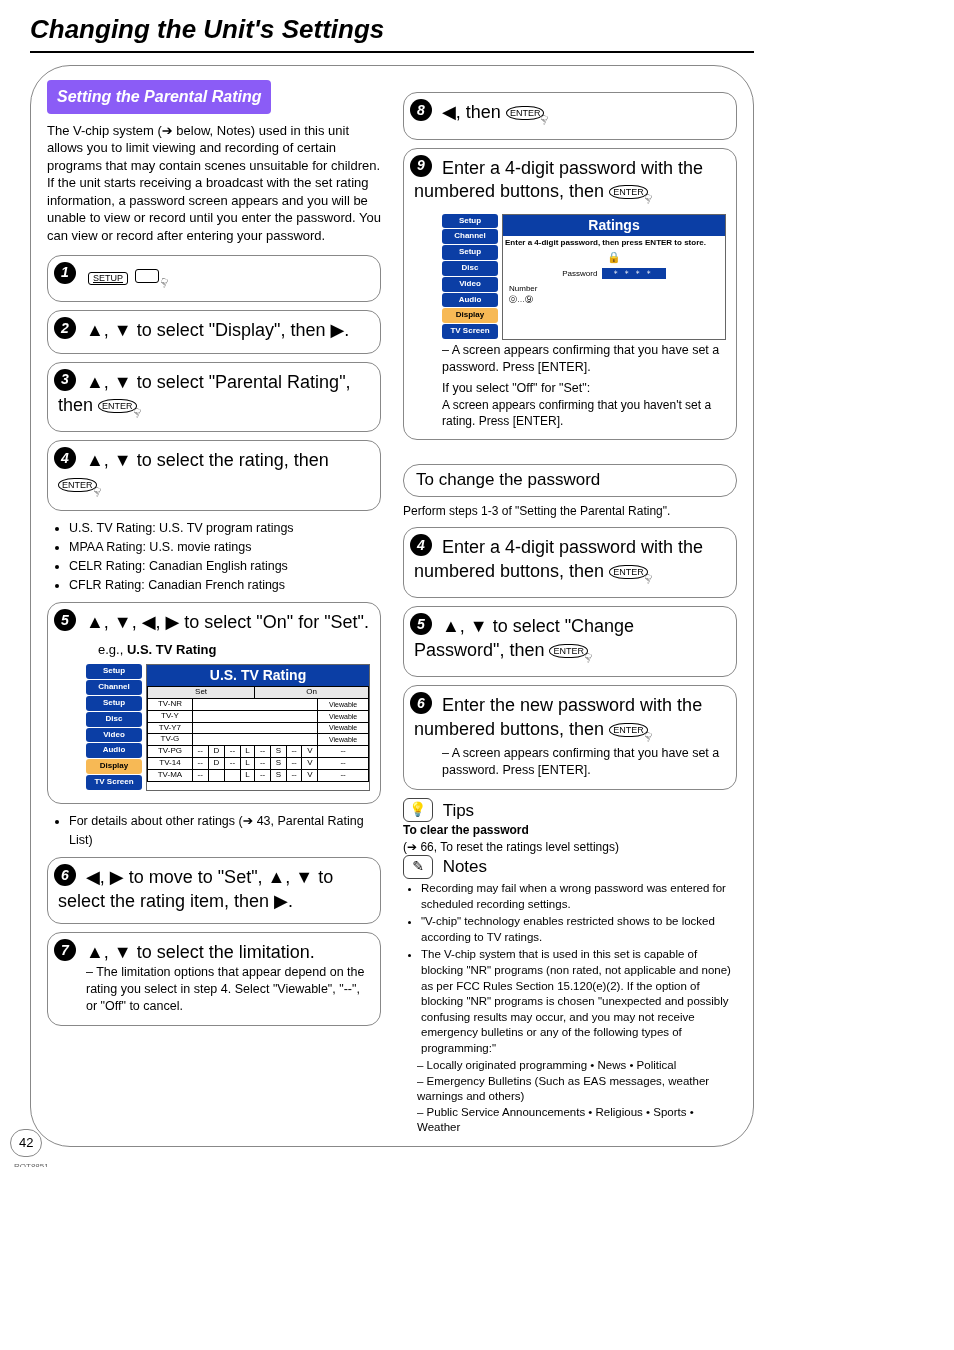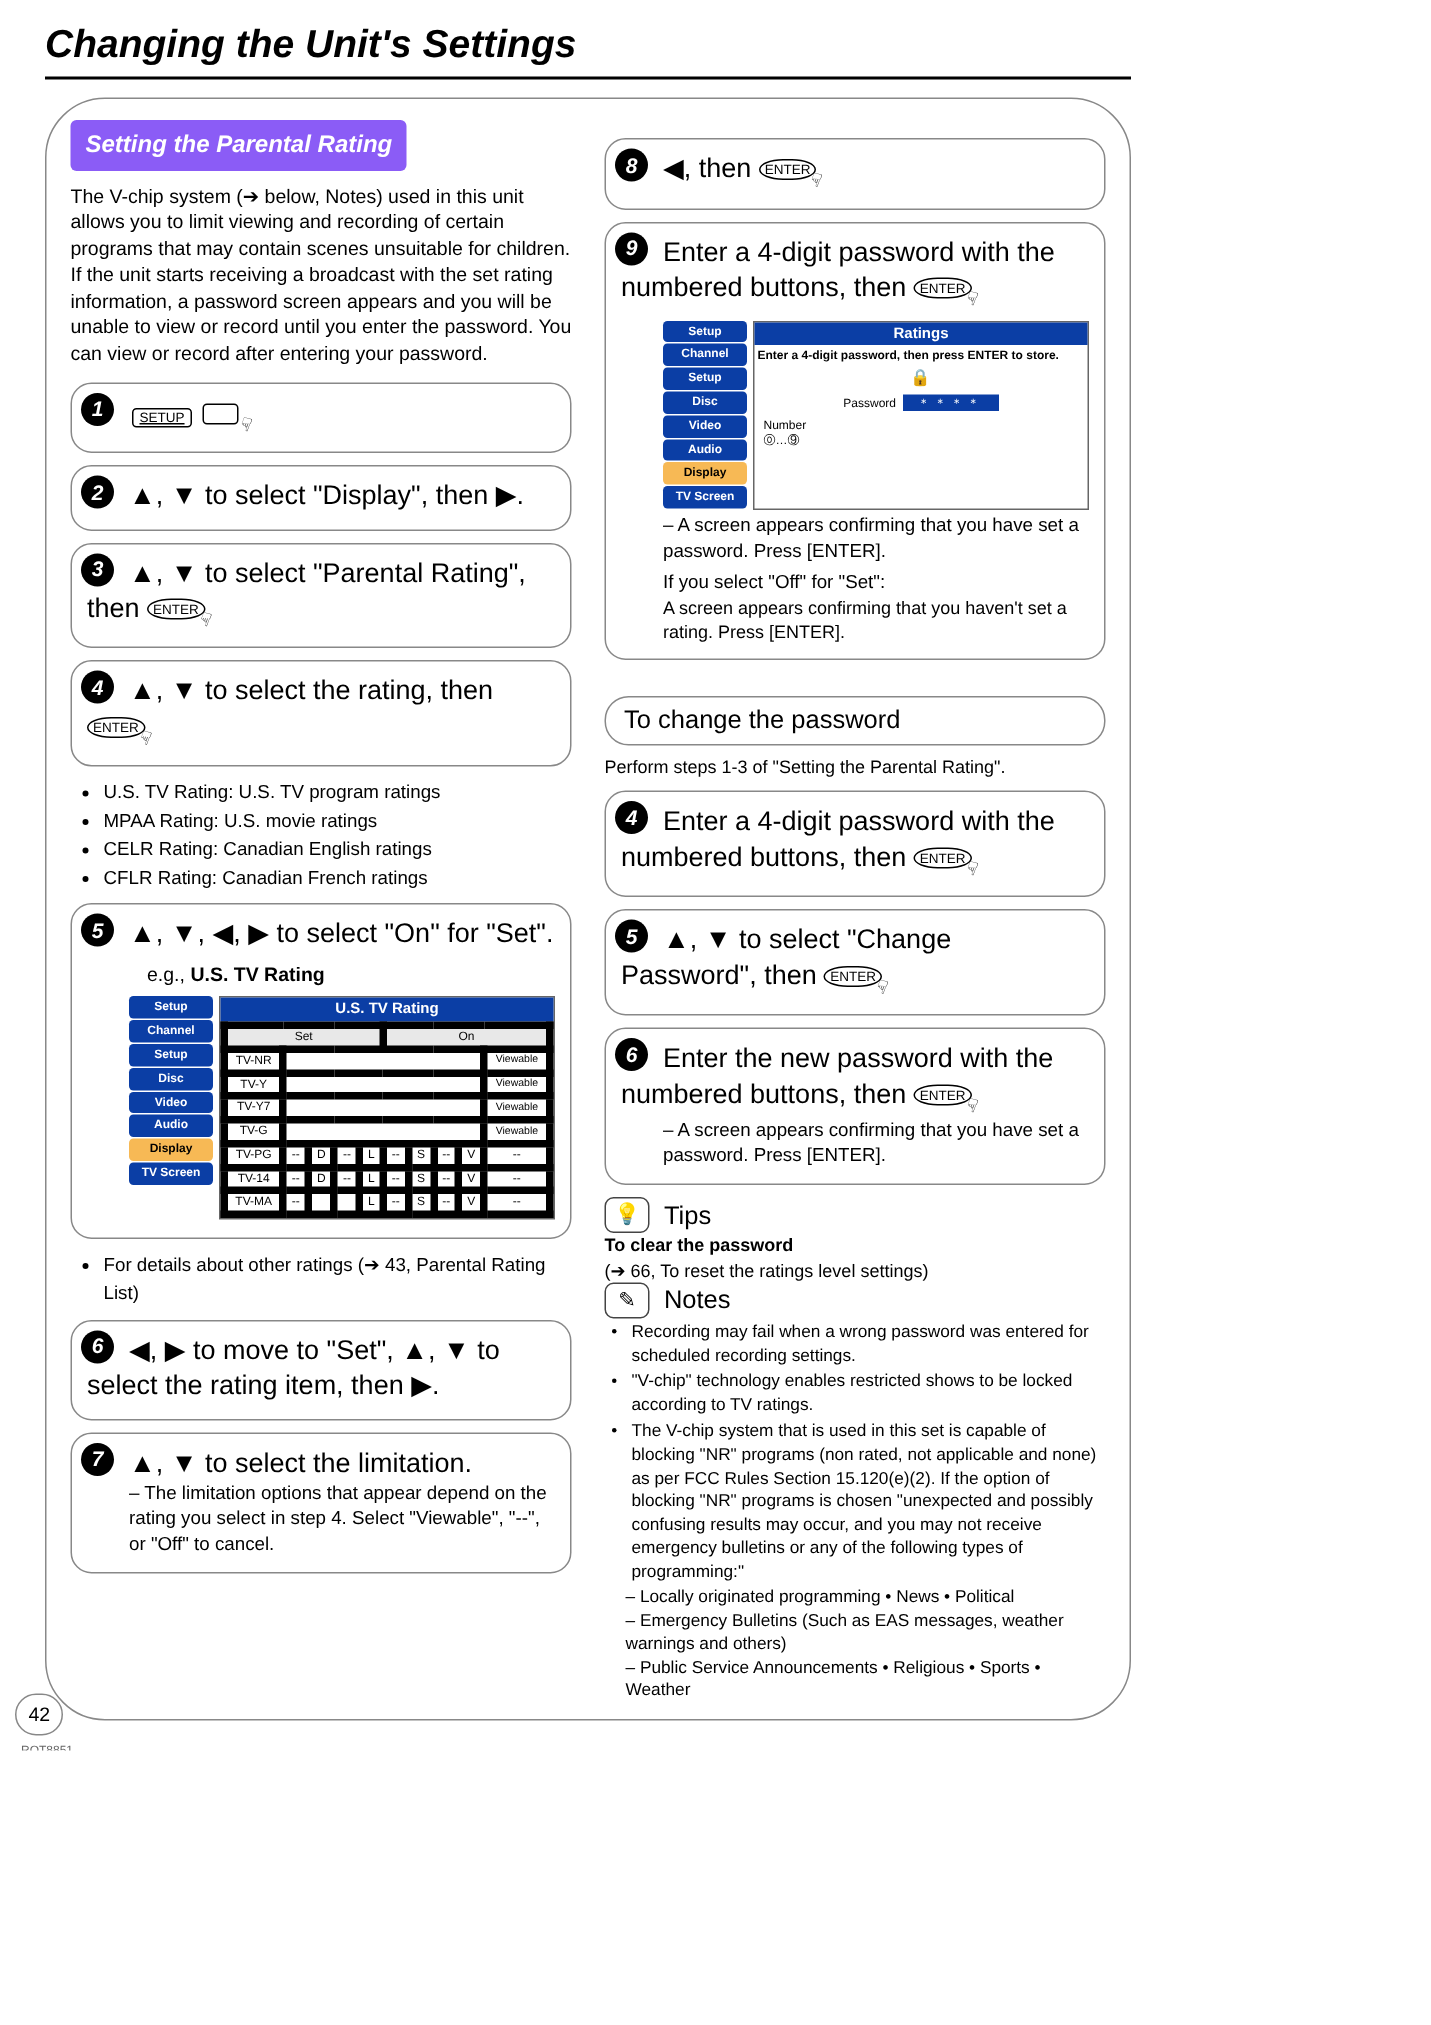--- a/index.html
+++ b/index.html
@@ -22,23 +22,23 @@
 .setupbtn{display:inline-block;border:1px solid #000;border-radius:3px;padding:0 4px;font-size:9px;margin-left:2px}
 .subhead{border:1px solid #888;border-radius:16px;padding:4px 12px;font-size:17px;display:block;margin:24px 0 6px}
 .small{font-size:12px}
 .tipsicon,.notesicon{display:inline-flex;align-items:center;justify-content:center;width:28px;height:22px;border:1px solid #444;border-radius:6px;font-size:14px;margin-right:6px}
 .tiplabel{font-size:17px;display:inline-block;vertical-align:middle}
 
 .osd{display:flex;font-size:9px;margin:6px 0 2px 28px}
 .osdside{width:56px}
 .osdside div{background:#0b3ea5;color:#fff;padding:2px 4px;margin-bottom:1px;text-align:center;border-radius:3px;font-weight:bold;font-size:8px}
 .osdmain{flex:1;border:1px solid #666;margin-left:4px}
-.osdhdr{background:#0b3ea5;color:#fff;text-align:center;font-weight:bold;font-size:10px;padding:1px}
+.osdhdr{background:#0b3ea5;color:#fff;text-align:center;font-weight:bold;font-size:14px;padding:1px}
 .osdtbl{width:100%;border-collapse:collapse;font-size:8px}
-.osdtbl td,.osdtbl th{border:5px solid #000000;padding:0 2px;text-align:center;background:#fff;font-weight:normal}
+.osdtbl td,.osdtbl th{border:1px solid #000000;padding:0 2px;text-align:center;background:#fff;font-weight:normal}
 .osdtbl th{background:#e8e8e8}
 .viewable{background:#fed;font-size:7px}
 .pnum{position:absolute;left:10px;bottom:10px;border:1px solid #888;border-radius:14px;padding:4px 8px;font-size:13px;background:#fff}
 .rqt{position:absolute;left:14px;bottom:-6px;font-size:8px;color:#666}
 .notebullet{font-size:11.5px;margin:2px 0 2px 10px;list-style:disc;margin-left:18px}
 .dash{margin-left:14px;font-size:11.5px}
 .clickhand{display:inline-block;transform:rotate(20deg);font-size:12px;margin-left:-4px;vertical-align:-6px}
 .eg{font-size:13px;margin-left:40px;margin-top:6px}
 </style>
 </head>

